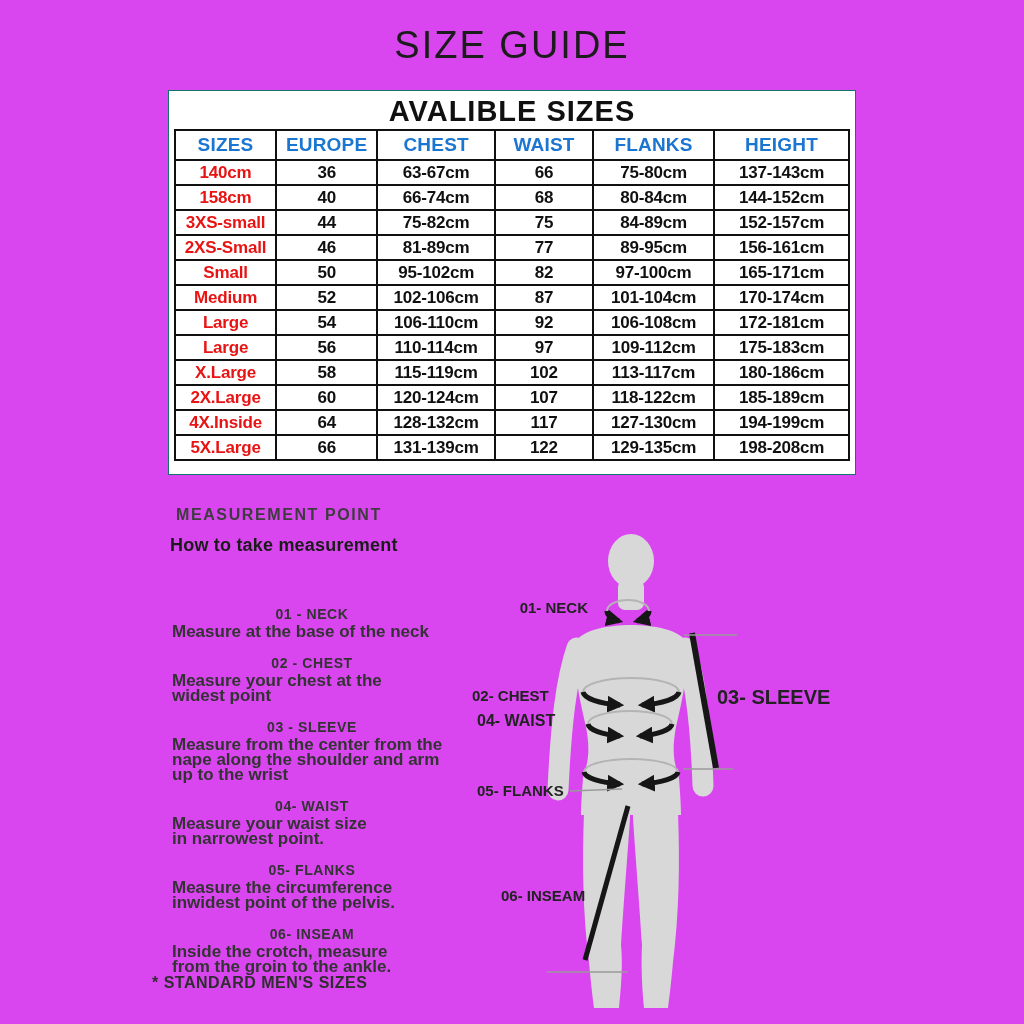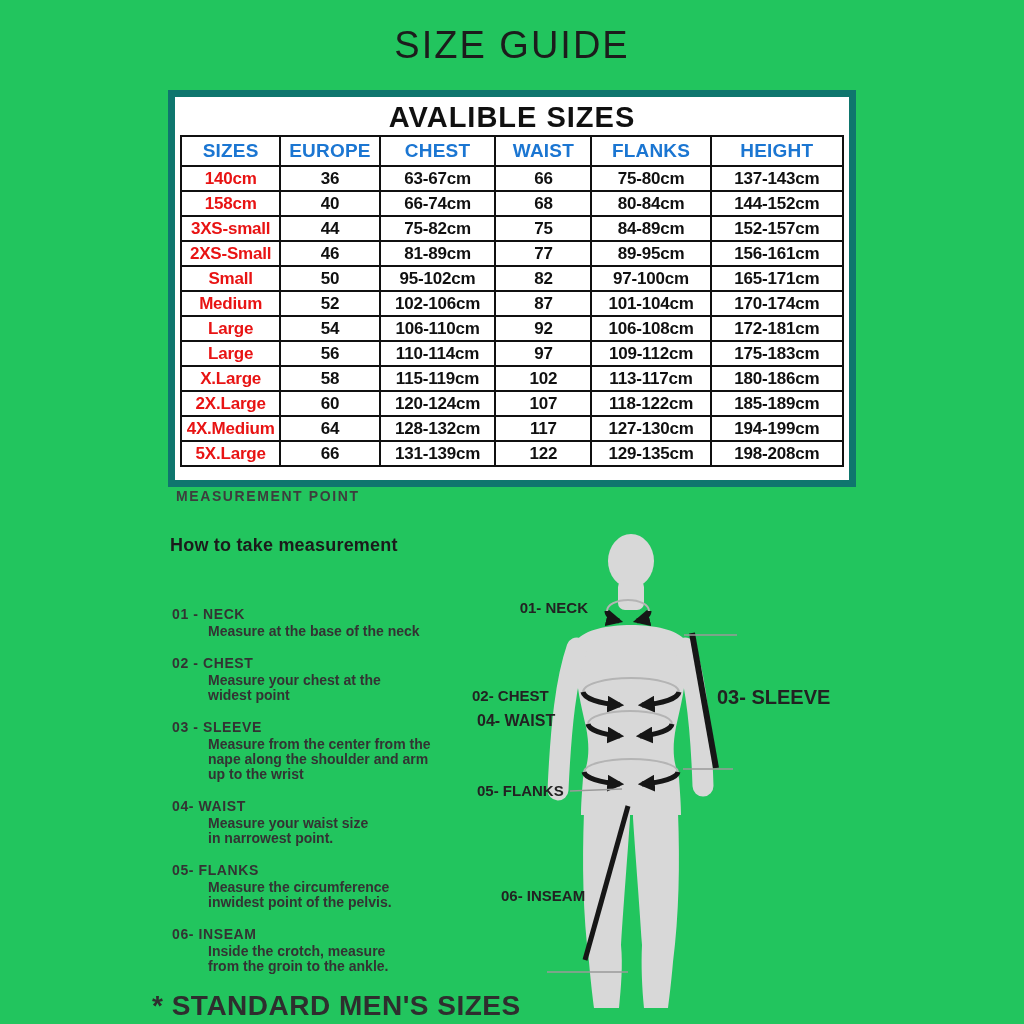--- a/index.html
+++ b/index.html
@@ -1,50 +1,50 @@
 <!DOCTYPE html>
 <html><head>
 <meta charset="utf-8">
 <style>
   html,body{margin:0;padding:0;background:#ffffff;}
-  .page{position:relative;width:1024px;height:1024px;background:#22c55e;overflow:hidden;
+  .page{position:relative;width:1024px;height:1024px;background:#d946ef;overflow:hidden;
         font-family:"Liberation Sans",sans-serif;color:#1e1e1e;}
 
   .page-title{position:absolute;top:24px;left:0;width:100%;margin:0;text-align:center;
 p              font-family:"Liberation Serif",serif;font-weight:normal;font-size:38px;
               letter-spacing:2px;color:#1c1c1c;}
 
   
-  .table-wrap{position:absolute;left:168px;top:90px;width:688px;border:7px solid #0f766e;
+  .table-wrap{position:absolute;left:168px;top:90px;width:688px;border:1px solid #0f766e;
               background:#fff;box-sizing:border-box;}
   .table-title{height:38px;line-height:40px;text-align:center;font-size:29px;font-weight:bold;
                letter-spacing:1px;color:#101010;}
   table.sizes{border-collapse:collapse;width:calc(100% - 10px);margin:0 5px 13px 5px;
               table-layout:fixed;border-radius:32px;}
   table.sizes th,table.sizes td{border:2px solid #101010;text-align:center;vertical-align:middle;
               padding:0;height:23px;font-weight:bold;font-size:17px;color:#101010;
               letter-spacing:-0.2px;overflow:hidden;white-space:nowrap;}
   table.sizes th{height:28px;font-size:19px;color:#1b76d2;letter-spacing:0.2px;}
   table.sizes td.size-cell{color:#e81313;}
   table.sizes col.c1{width:15%;} table.sizes col.c2{width:15%;}
   table.sizes col.c3{width:17.5%;} table.sizes col.c4{width:14.5%;}
   table.sizes col.c5{width:18%;} table.sizes col.c6{width:20%;}
 
   
-  .meas-kicker{position:absolute;left:176px;top:488px;font-size:14px;font-weight:bold;
+  .meas-kicker{position:absolute;left:176px;top:506px;font-size:16px;font-weight:bold;
                letter-spacing:1.6px;color:#3d3d3d;}
   .meas-heading{position:absolute;left:170px;top:535px;font-size:18px;font-weight:bold;
                 letter-spacing:0.2px;color:#1b1b1b;}
   .instructions{position:absolute;left:172px;top:606px;width:280px;}
   .instr{margin-bottom:16px;}
-  .instr-label{font-size:14px;font-weight:bold;letter-spacing:0.6px;color:#333;line-height:16px;}
-  .instr-text{font-size:14px;font-weight:bold;color:#333;line-height:15px;white-space:pre-line;
-              margin-top:2px;margin-left:36px;}
-  .footnote{position:absolute;left:152px;top:974px;font-size:28px;font-weight:bold;
-            letter-spacing:0.5px;color:#2e2e2e;margin-top:16px;}
+  .instr-label{font-size:14px;font-weight:bold;letter-spacing:0.6px;color:#333;line-height:16px;text-align:center;}
+  .instr-text{font-size:17px;font-weight:bold;color:#333;line-height:15px;white-space:pre-line;
+              margin-top:2px;}
+  .footnote{position:absolute;left:152px;top:974px;font-size:16px;font-weight:bold;
+            letter-spacing:0.5px;color:#2e2e2e;}
 
   
   .fig-label{position:absolute;font-size:15px;font-weight:bold;color:#222;white-space:nowrap;}
   .lbl-neck{left:502px;top:599px;width:86px;text-align:right;}
   .lbl-chest{left:472px;top:687px;}
   .lbl-waist{left:477px;top:712px;font-size:16px;}
   .lbl-flanks{left:477px;top:782px;}
   .lbl-sleeve{left:717px;top:686px;font-size:20px;}
   .lbl-inseam{left:501px;top:887px;}
 
@@ -153,21 +153,21 @@
           </tr>
           <tr>
             <td class="size-cell">2X.Large</td>
             <td>60</td>
             <td>120-124cm</td>
             <td>107</td>
             <td>118-122cm</td>
             <td>185-189cm</td>
           </tr>
           <tr>
-            <td class="size-cell">4X.Medium</td>
+            <td class="size-cell">4X.Inside</td>
             <td>64</td>
             <td>128-132cm</td>
             <td>117</td>
             <td>127-130cm</td>
             <td>194-199cm</td>
           </tr>
           <tr>
             <td class="size-cell">5X.Large</td>
             <td>66</td>
             <td>131-139cm</td>

